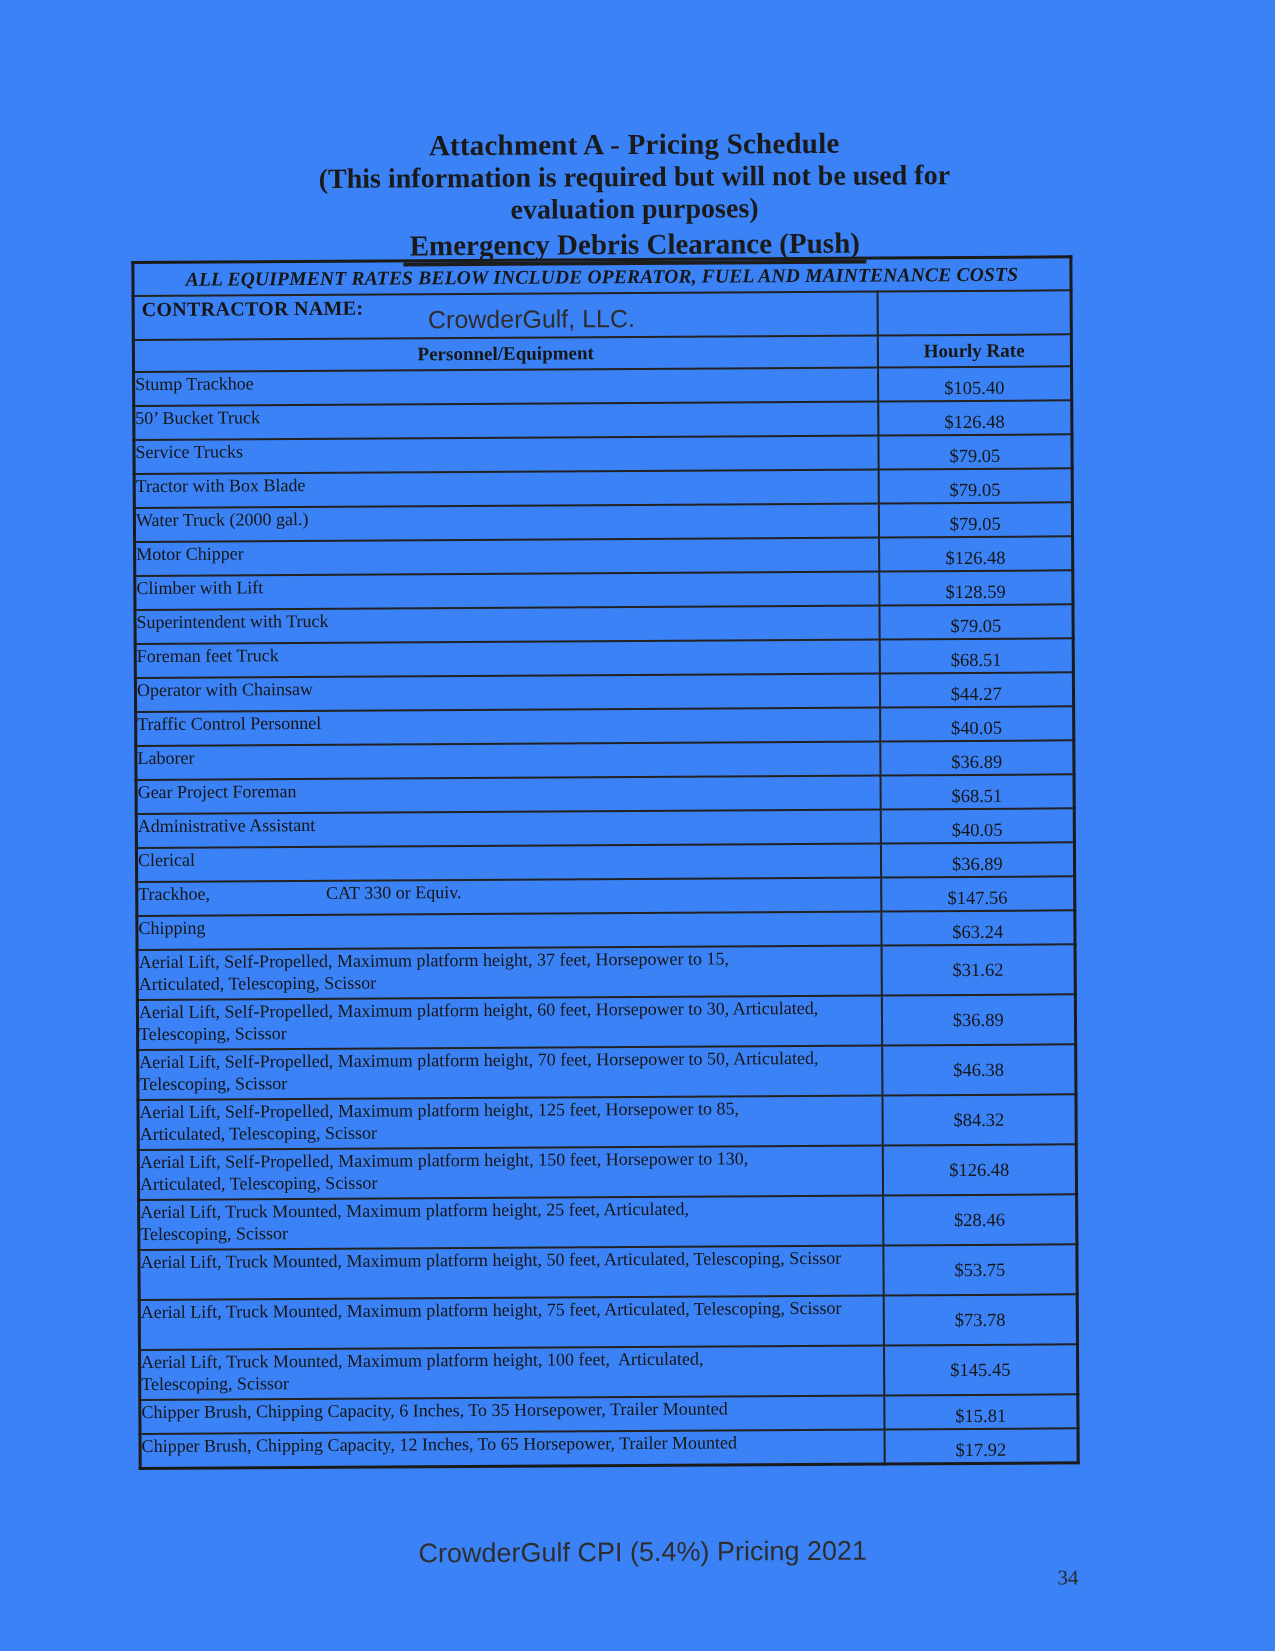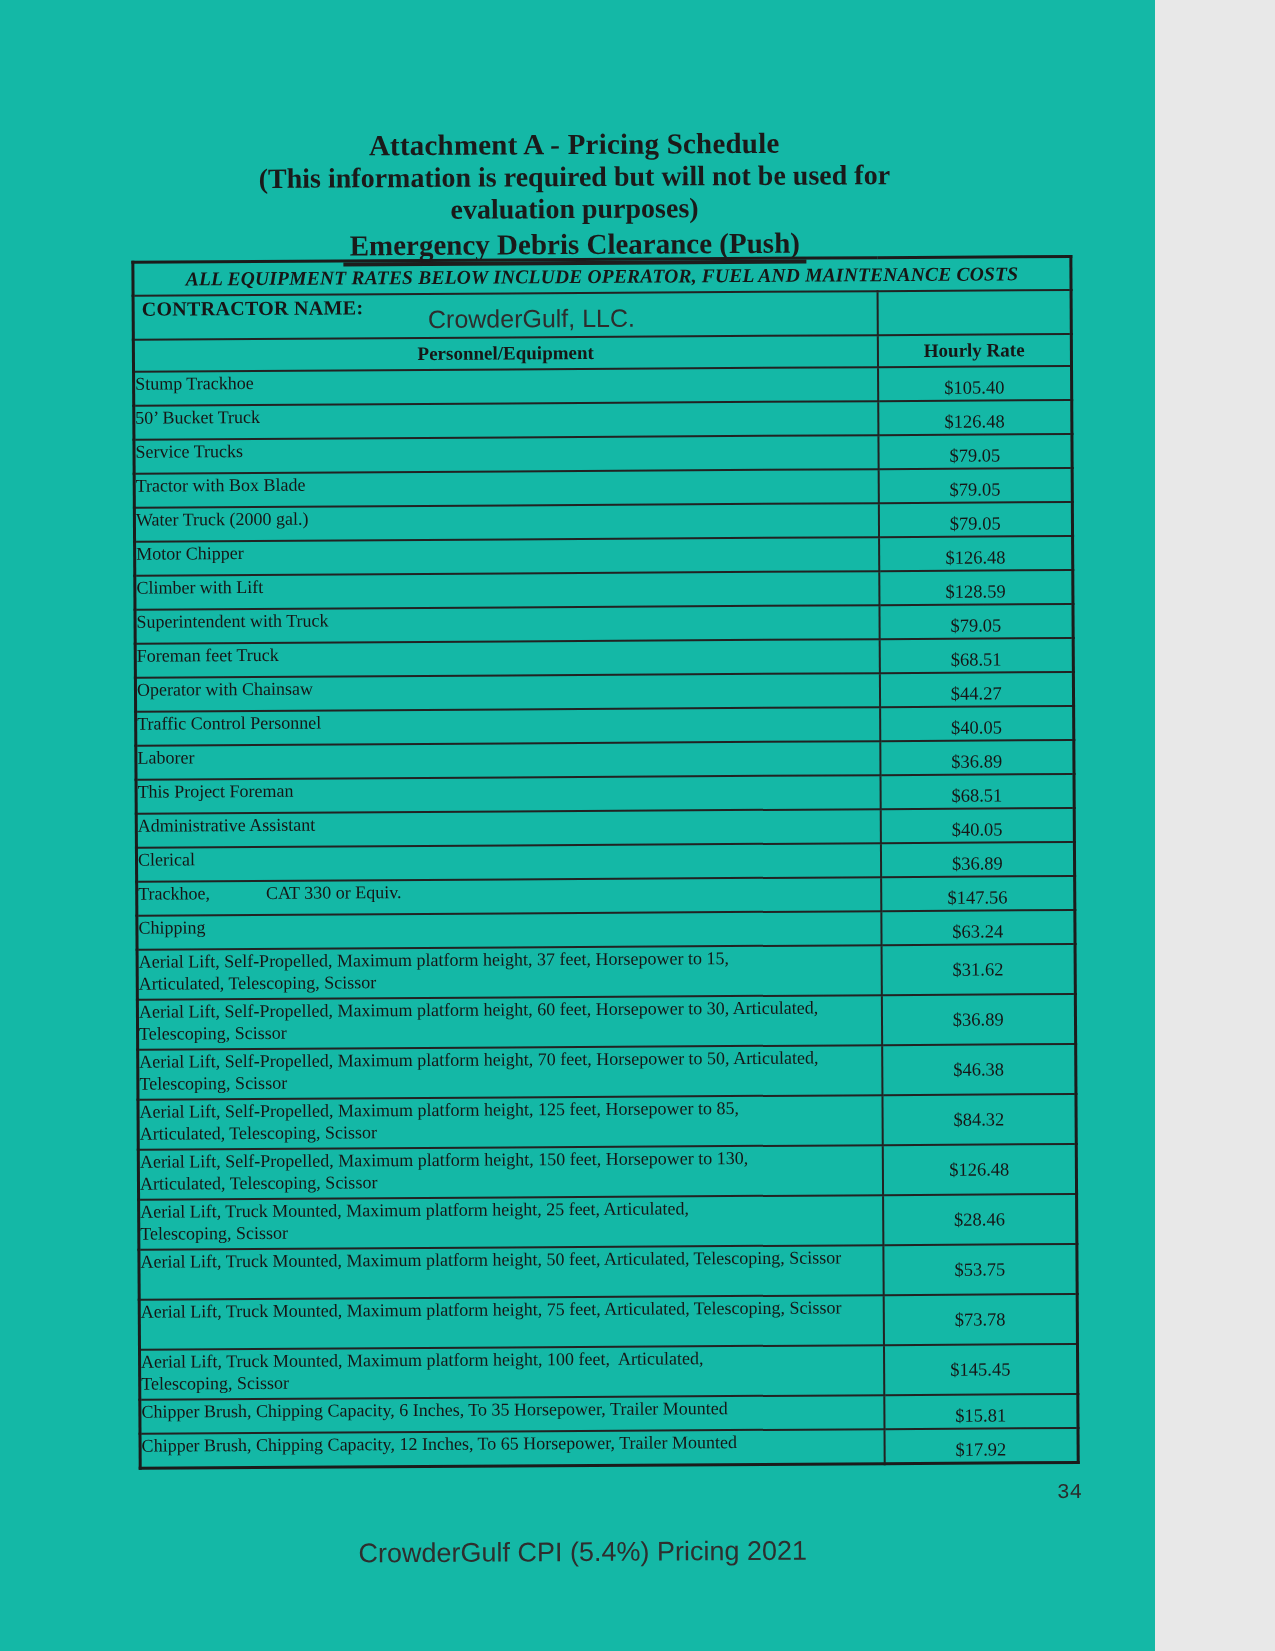--- a/index.html
+++ b/index.html
@@ -1,17 +1,17 @@
 <!DOCTYPE html>
 <html><head>
 <meta charset="utf-8">
 <style>
   html,body{margin:0;padding:0;background:#e8e8e8;}
   .page{
-    position:relative;width:1155px;height:1651px;background:#14b8a6;
+    position:relative;width:1275px;height:1651px;background:#3b82f6;
     overflow:hidden;color:#1b1b1b;
     font-family:"Liberation Serif", serif;
   }
   .sheet{position:absolute;inset:0;transform:rotate(-0.35deg);transform-origin:50% 42%;}
 
   
   .title-block{
     position:absolute;top:128px;left:0;width:100%;
     text-align:center;font-weight:bold;color:#1a1a1a;
   }
@@ -49,31 +49,31 @@
   tr.colhead-row th{height:30px;font-size:19px;font-weight:bold;vertical-align:middle;}
   th.head-equipment{text-align:center;padding-left:52px;}
   th.head-rate{text-align:center;padding-right:38px;}
 
   tr.data-row.single{height:34px;}
   tr.data-row.double{height:50px;}
   td.item{
     vertical-align:top;padding:2px 4px 2px 8px;
     font-size:18px;line-height:22px;white-space:pre-wrap;
   }
-  .item2{display:inline-block;margin-left:56px;}
+  .item2{display:inline-block;margin-left:116px;}
   td.rate{
     text-align:center;vertical-align:middle;padding-right:30px;
     font-family:"Liberation Sans", sans-serif;font-size:18.5px;color:#2a2a2a;
   }
   tr.data-row.single td.rate{vertical-align:bottom;padding-bottom:1px;}
 
   
   .page-number{
-    position:absolute;left:1052px;top:1484px;
-    font-family:Liberation Mono, monospace;font-size:21px;color:#2b2b2b;
+    position:absolute;left:1052px;top:1568px;
+    font-family:Liberation Serif, serif;font-size:21px;color:#2b2b2b;
   }
   .footer-line{
     position:absolute;top:1537px;left:0;width:100%;text-align:center;
     font-family:"Liberation Sans", sans-serif;font-size:27px;color:#2e2e2e;
   }
 </style>
 </head>
 <body>
 
 <div class="page">
@@ -151,21 +151,21 @@
           </tr>
           <tr class="data-row single">
             <td class="item"><span>Traffic Control Personnel</span></td>
             <td class="rate">$40.05</td>
           </tr>
           <tr class="data-row single">
             <td class="item"><span>Laborer</span></td>
             <td class="rate">$36.89</td>
           </tr>
           <tr class="data-row single">
-            <td class="item"><span>This Project Foreman</span></td>
+            <td class="item"><span>Gear Project Foreman</span></td>
             <td class="rate">$68.51</td>
           </tr>
           <tr class="data-row single">
             <td class="item"><span>Administrative Assistant</span></td>
             <td class="rate">$40.05</td>
           </tr>
           <tr class="data-row single">
             <td class="item"><span>Clerical</span></td>
             <td class="rate">$36.89</td>
           </tr>

